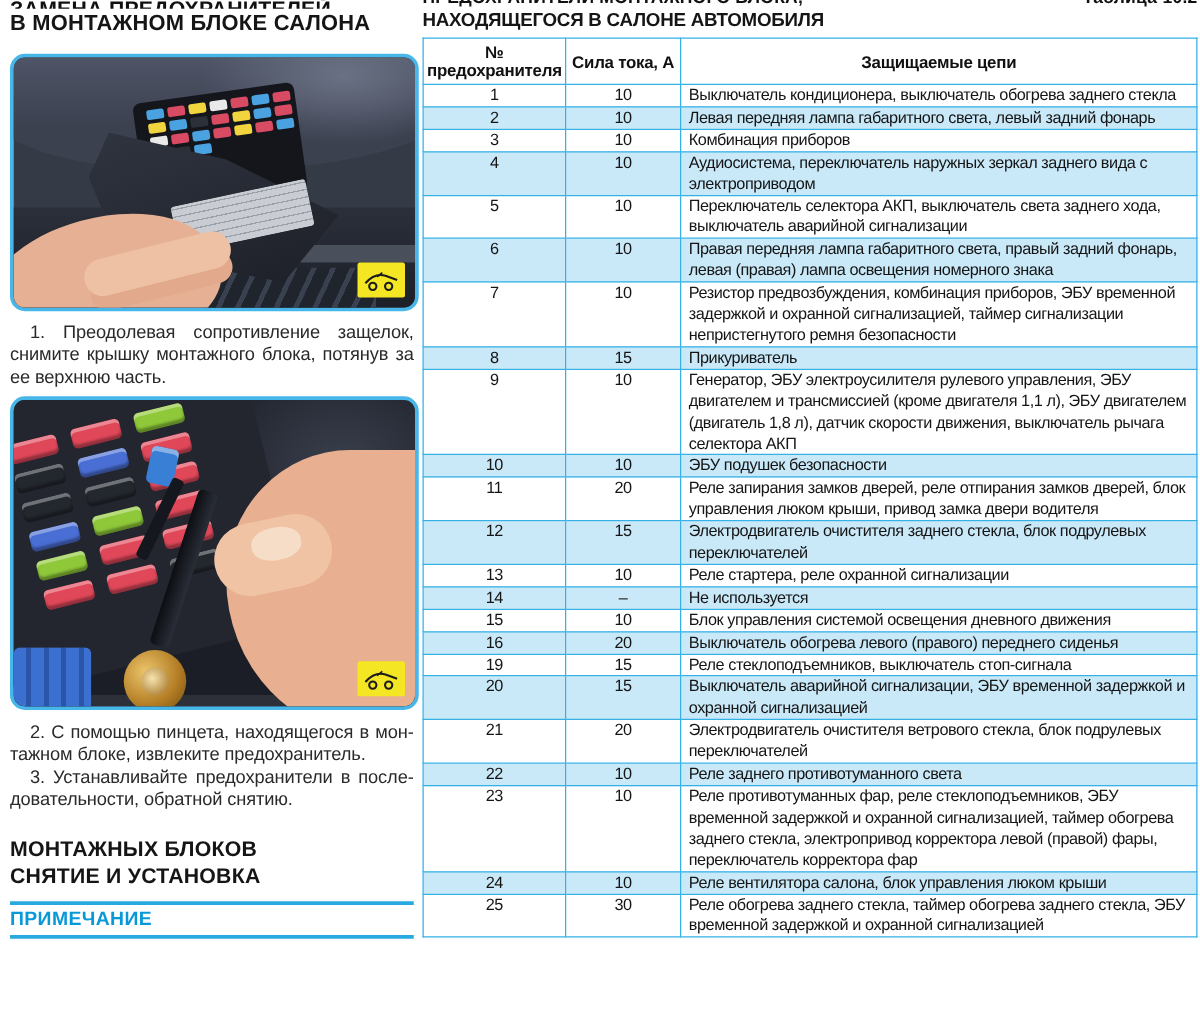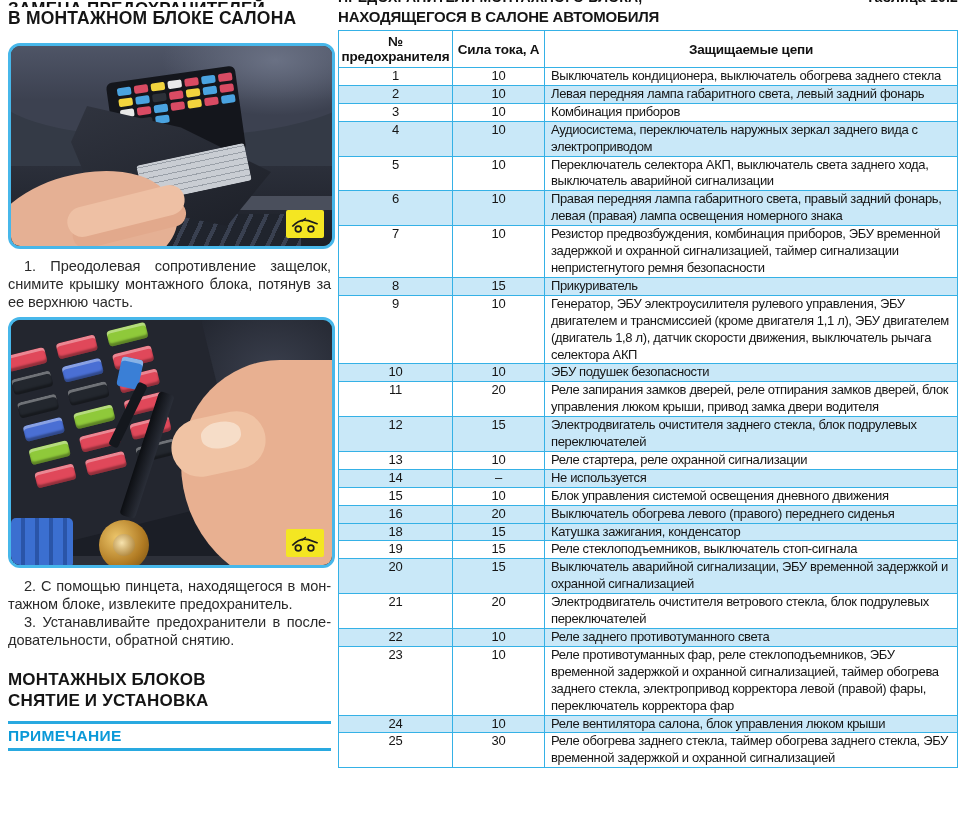--- a/index.html
+++ b/index.html
@@ -322,25 +322,20 @@
         <tr>
           <td class="num">15</td>
           <td class="amp">10</td>
           <td class="circ">Блок управления системой освещения дневного движения</td>
         </tr>
         <tr class="alt">
           <td class="num">16</td>
           <td class="amp">20</td>
           <td class="circ">Выключатель обогрева левого (правого) переднего сиденья</td>
         </tr>
-        <tr class="alt">
-          <td class="num">18</td>
-          <td class="amp">15</td>
-          <td class="circ">Катушка зажигания, конденсатор</td>
-        </tr>
         <tr>
           <td class="num">19</td>
           <td class="amp">15</td>
           <td class="circ">Реле стеклоподъемников, выключатель стоп-сигнала</td>
         </tr>
         <tr class="alt">
           <td class="num">20</td>
           <td class="amp">15</td>
           <td class="circ">Выключатель аварийной сигнализации, ЭБУ временной задержкой и ох­ранной сигнализацией</td>
         </tr>

